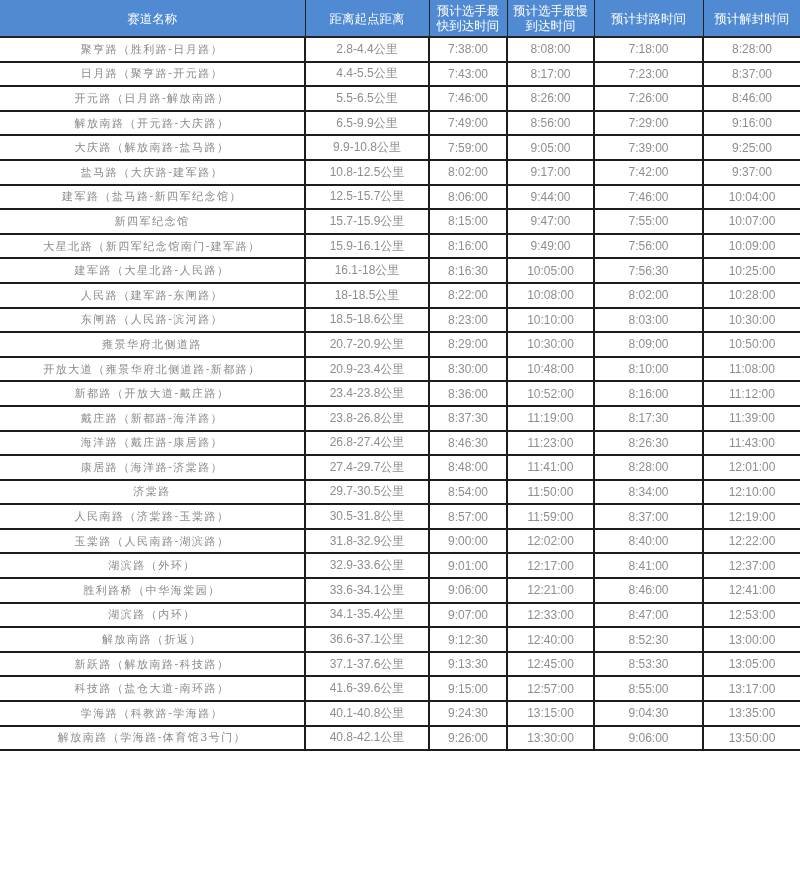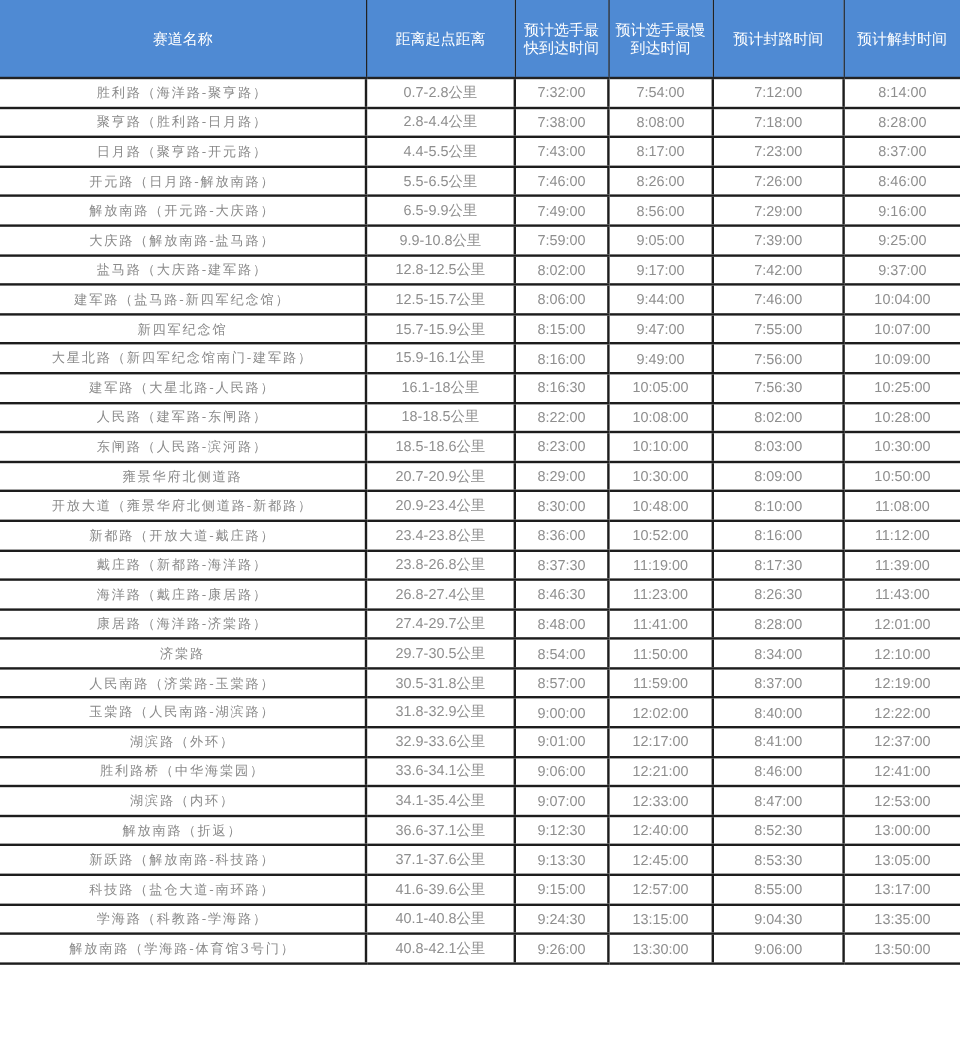--- a/index.html
+++ b/index.html
@@ -16,21 +16,21 @@
   table.route col.c4 { width:87px; }
   table.route col.c5 { width:109px; }
   table.route col.c6 { width:97px; }
   thead th {
     background:#4f8ad3;
     color:#ffffff;
     font-weight:normal;
     font-size:12.5px;
     line-height:15px;
     height:36px;
-    padding:14px 2px;
+    padding:0 2px;
     text-align:center;
     vertical-align:middle;
     border-left:1.5px solid #222;
     border-bottom:2px solid #222;
   }
   thead th:first-child { border-left:none; }
   tbody td {
     height:22.6px;
     padding:0;
     font-size:11px;
@@ -62,28 +62,20 @@
         <th>赛道名称</th>
         <th>距离起点距离</th>
         <th>预计选手最快到达时间</th>
         <th>预计选手最慢到达时间</th>
         <th>预计封路时间</th>
         <th>预计解封时间</th>
       </tr>
   </thead>
   <tbody id="table-body">
       <tr>
-        <td>胜利路（海洋路-聚亨路）</td>
-        <td class="num">0.7-2.8公里</td>
-        <td class="num">7:32:00</td>
-        <td class="num">7:54:00</td>
-        <td class="num">7:12:00</td>
-        <td class="num">8:14:00</td>
-      </tr>
-      <tr>
         <td>聚亨路（胜利路-日月路）</td>
         <td class="num">2.8-4.4公里</td>
         <td class="num">7:38:00</td>
         <td class="num">8:08:00</td>
         <td class="num">7:18:00</td>
         <td class="num">8:28:00</td>
       </tr>
       <tr>
         <td>日月路（聚亨路-开元路）</td>
         <td class="num">4.4-5.5公里</td>
@@ -111,21 +103,21 @@
       <tr>
         <td>大庆路（解放南路-盐马路）</td>
         <td class="num">9.9-10.8公里</td>
         <td class="num">7:59:00</td>
         <td class="num">9:05:00</td>
         <td class="num">7:39:00</td>
         <td class="num">9:25:00</td>
       </tr>
       <tr>
         <td>盐马路（大庆路-建军路）</td>
-        <td class="num">12.8-12.5公里</td>
+        <td class="num">10.8-12.5公里</td>
         <td class="num">8:02:00</td>
         <td class="num">9:17:00</td>
         <td class="num">7:42:00</td>
         <td class="num">9:37:00</td>
       </tr>
       <tr>
         <td>建军路（盐马路-新四军纪念馆）</td>
         <td class="num">12.5-15.7公里</td>
         <td class="num">8:06:00</td>
         <td class="num">9:44:00</td>

